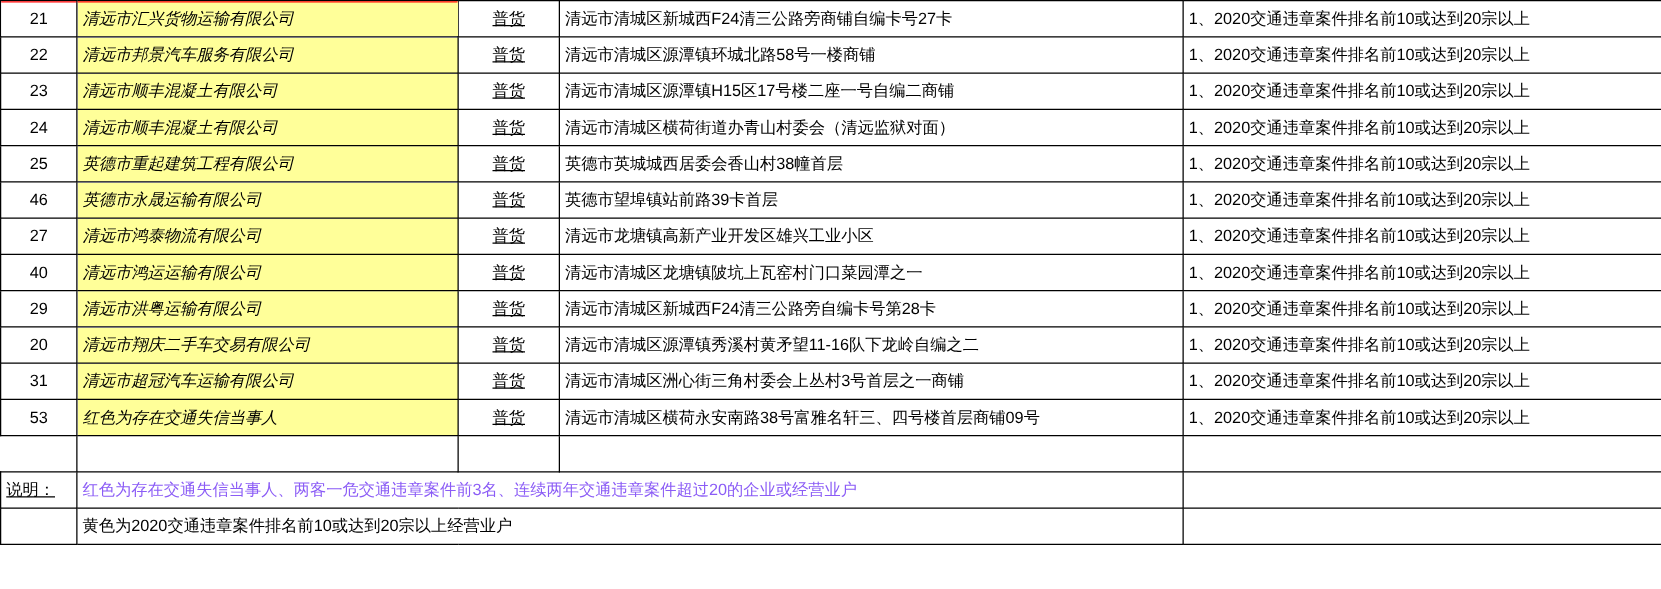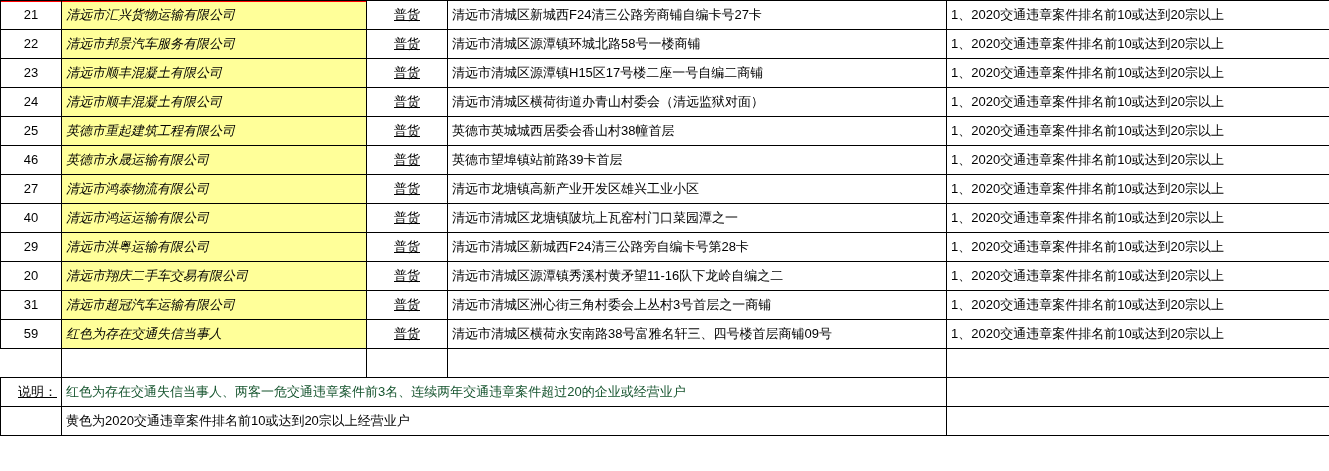--- a/index.html
+++ b/index.html
@@ -57,23 +57,23 @@
     border-left: 1px solid #000000;
     border-right: 1px solid #000000;
     border-top: 1px solid #000000;
     border-bottom: 1px solid #000000;
     background: #ffffff;
   }
   .spacer-row td.blank-nb {
     border: none;
   }
 
-  .legend-label { width: 52px; text-align: right; text-decoration: underline; }
+  .legend-label { width: 52px; text-align: left; text-decoration: underline; }
   .legend-text  { text-align: left; padding-left: 6px; }
-  .legend-text.red { color: #14532d; }
+  .legend-text.red { color: #8b5cf6; }
   .legend-tail  { width: 415px; }
 </style>
 </head>
 <body>
 
 <div class="sheet">
   <table class="grid">
     <tbody>
 
       <tr>
@@ -158,21 +158,21 @@
 
       <tr>
         <td class="col-idx">31</td>
         <td class="col-name hl-yellow">清远市超冠汽车运输有限公司</td>
         <td class="col-type">普货</td>
         <td class="col-addr">清远市清城区洲心街三角村委会上丛村3号首层之一商铺</td>
         <td class="col-note">1、2020交通违章案件排名前10或达到20宗以上</td>
       </tr>
 
       <tr>
-        <td class="col-idx">59</td>
+        <td class="col-idx">53</td>
         <td class="col-name hl-yellow">红色为存在交通失信当事人</td>
         <td class="col-type">普货</td>
         <td class="col-addr">清远市清城区横荷永安南路38号富雅名轩三、四号楼首层商铺09号</td>
         <td class="col-note">1、2020交通违章案件排名前10或达到20宗以上</td>
       </tr>
 
       <tr class="spacer-row">
         <td class="col-idx blank-nb"></td>
         <td class="col-name"></td>
         <td class="col-type"></td>

